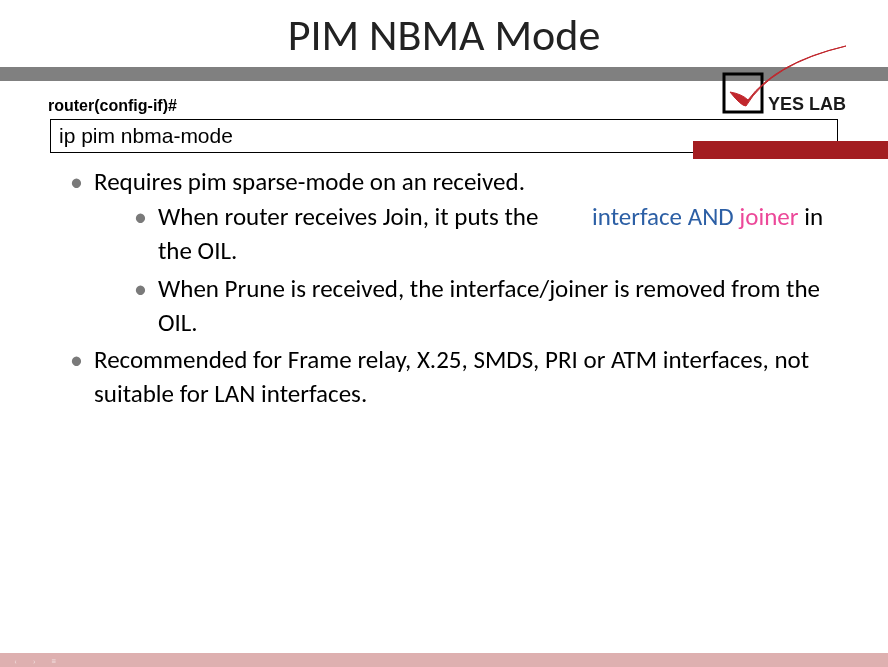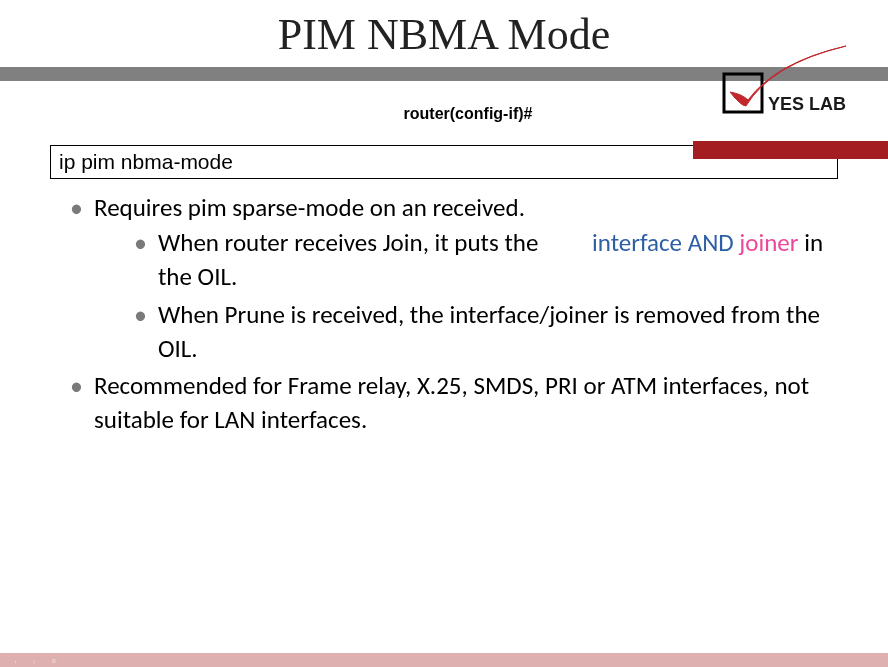--- a/index.html
+++ b/index.html
@@ -12,21 +12,20 @@
       overflow: hidden;
     }
     .slide {
       width: 100%;
       height: 100%;
       position: relative;
     }
     .title-area {
       padding: 10px 40px 0 40px;
       text-align: center;
-      font-family: Liberation Serif, serif;
     }
     .title {
       font-size: 44px;
       color: #222;
       line-height: 1.15;
       font-weight: 400;
     }
     .logo {
       position: absolute;
       top: 44px;
@@ -42,29 +41,28 @@
     }
     .divider-red {
       position: absolute;
       right: 0;
       height: 18px;
       width: 195px;
       background: #a31d21;
       top: 141px;
     }
     .prompt {
-      padding: 24px 0 2px 48px;
+      padding: 16px 0 2px 48px;
       font-family: "Arial Black", Arial, sans-serif;
       font-weight: 900;
       font-size: 16px;
       color: #000;
-      text-align: center;
     }
     .command-box {
-      margin: 20px 50px 12px 50px;
+      margin: 2px 50px 12px 50px;
       border: 1.5px solid #000;
       padding: 4px 8px;
       font-family: Arial, sans-serif;
       font-size: 21px;
     }
     .bullets {
       padding: 0 55px 0 70px;
     }
     .bullets ul {
       list-style: none;

